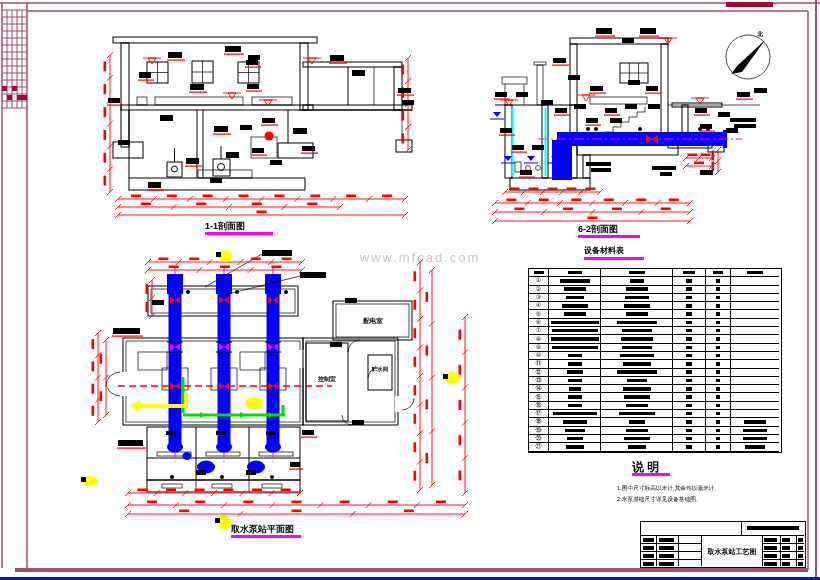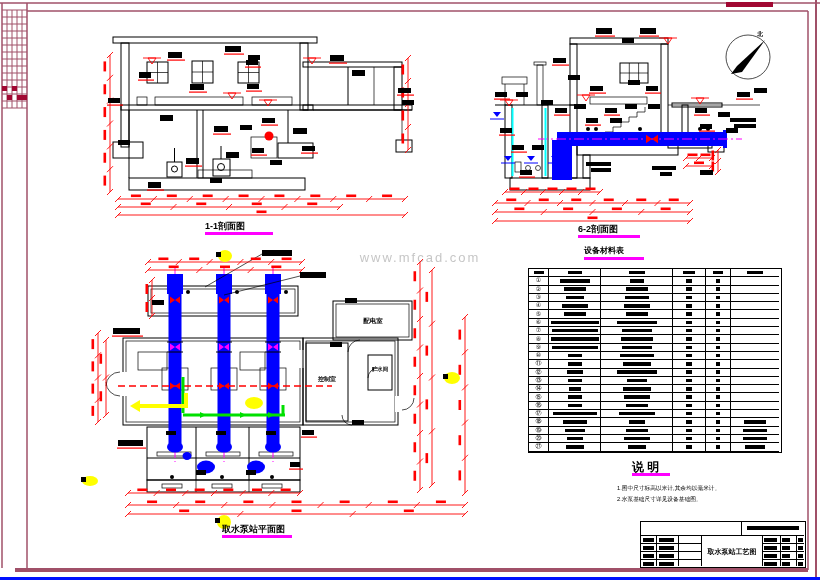--- a/index.html
+++ b/index.html
@@ -712,21 +712,21 @@
         </pattern>
         <pattern id="prC" width="6" height="6" patternUnits="userSpaceOnUse">
           <circle cx="2" cy="2" r="0.9" fill="#000"></circle>
           <path d="M0,6 L6,0" stroke="#000" stroke-width="0.5" fill="none"></path>
         </pattern>
       </defs>
     </svg>
 
   <div class="caption" style="left:205px;top:221px;width:68px;z-index:4">1-1剖面图</div>
   <div class="caption" style="left:578px;top:224px;width:62px;z-index:4">6-2剖面图</div>
-  <div class="caption" style="left:222px;top:524px;width:70px;z-index:4">取水泵站平面图</div>
+  <div class="caption" style="left:231px;top:524px;width:70px;z-index:4">取水泵站平面图</div>
   <div class="caption" style="left:584px;top:246px;width:60px;font-size:8px;z-index:4">设备材料表</div>
   <div class="caption" style="left:632px;top:462px;width:38px;font-size:12px;z-index:4">说  明</div>
 
   <div class="roomlbl" style="left:352px;top:317px;width:42px;z-index:4">配电室</div>
   <div class="roomlbl" style="left:310px;top:375px;width:34px;font-size:6px;z-index:4">控制室</div>
   <div class="roomlbl" style="left:367px;top:366px;width:26px;font-size:5.5px;z-index:4">贮水间</div>
 
   <div id="mat-table">
       <div class="mt-cell">
         <span class="blob" style="width: 10px;"></span>

